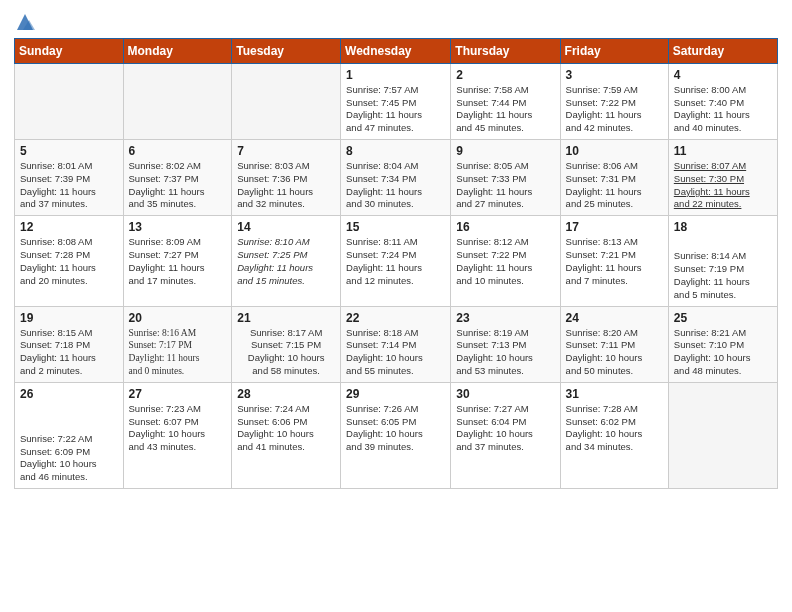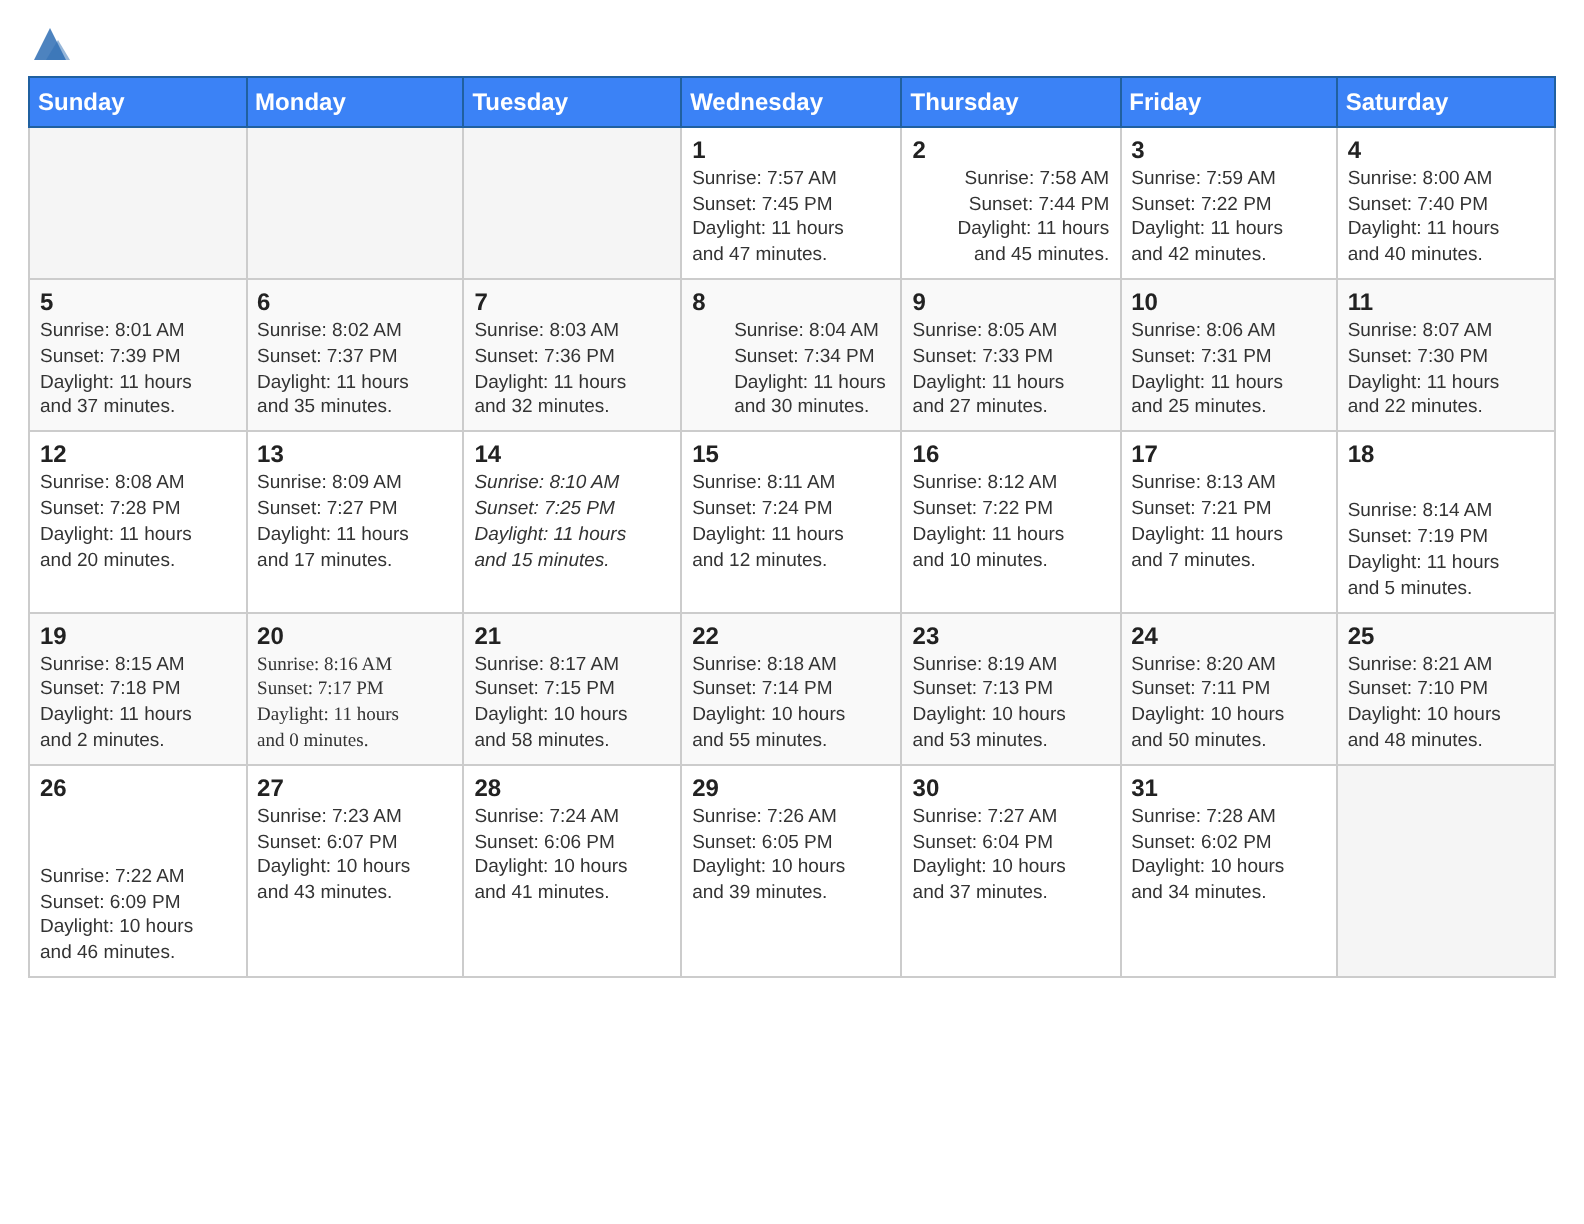--- a/index.html
+++ b/index.html
@@ -47,21 +47,21 @@
       font-size: 14px;
       color: #555;
       margin-top: 2px;
     }
     .calendar {
       width: 100%;
       border-collapse: collapse;
       border: 1px solid #ccc;
     }
     .calendar th {
-      background-color: #3b82f6;
+      background-color: #c2410c;
       color: #fff;
       font-size: 12px;
       font-weight: bold;
       padding: 5px 4px;
       text-align: left;
       border: 1px solid #2060a0;
     }
     .calendar td {
       border: 1px solid #ccc;
       vertical-align: top;
@@ -133,21 +133,21 @@
           <td class="empty"></td>
           <td>
             <div class="day-number">1</div>
             <div class="day-detail" style="white-space: pre-line;">Sunrise: 7:57 AM
 Sunset: 7:45 PM
 Daylight: 11 hours
 and 47 minutes.</div>
           </td>
           <td>
             <div class="day-number">2</div>
-            <div class="day-detail" style="white-space: pre-line; text-align: right;">Sunrise: 7:58 AM
+            <div class="day-detail" style="white-space: pre-line;">Sunrise: 7:58 AM
 Sunset: 7:44 PM
 Daylight: 11 hours
 and 45 minutes.</div>
           </td>
           <td>
             <div class="day-number">3</div>
             <div class="day-detail" style="white-space: pre-line;">Sunrise: 7:59 AM
 Sunset: 7:22 PM
 Daylight: 11 hours
 and 42 minutes.</div>
@@ -177,42 +177,42 @@
           </td>
           <td>
             <div class="day-number">7</div>
             <div class="day-detail" style="white-space: pre-line;">Sunrise: 8:03 AM
 Sunset: 7:36 PM
 Daylight: 11 hours
 and 32 minutes.</div>
           </td>
           <td>
             <div class="day-number">8</div>
-            <div class="day-detail" style="white-space: pre-line; margin-left: 21px;">Sunrise: 8:04 AM
+            <div class="day-detail" style="white-space: pre-line;">Sunrise: 8:04 AM
 Sunset: 7:34 PM
 Daylight: 11 hours
 and 30 minutes.</div>
           </td>
           <td>
             <div class="day-number">9</div>
             <div class="day-detail" style="white-space: pre-line;">Sunrise: 8:05 AM
 Sunset: 7:33 PM
 Daylight: 11 hours
 and 27 minutes.</div>
           </td>
           <td>
             <div class="day-number">10</div>
             <div class="day-detail" style="white-space: pre-line;">Sunrise: 8:06 AM
 Sunset: 7:31 PM
 Daylight: 11 hours
 and 25 minutes.</div>
           </td>
           <td>
             <div class="day-number">11</div>
-            <div class="day-detail" style="white-space: pre-line;">Sunrise: 8:07 AM
+            <div class="day-detail" style="white-space: pre-line; text-decoration: underline;">Sunrise: 8:07 AM
 Sunset: 7:30 PM
 Daylight: 11 hours
 and 22 minutes.</div>
           </td>
         </tr>
         <tr>
           <td>
             <div class="day-number">12</div>
             <div class="day-detail" style="white-space: pre-line;">Sunrise: 8:08 AM
 Sunset: 7:28 PM
@@ -272,21 +272,21 @@
           </td>
           <td>
             <div class="day-number">20</div>
             <div class="day-detail" style="white-space: pre-line; font-family: Liberation Serif, serif;">Sunrise: 8:16 AM
 Sunset: 7:17 PM
 Daylight: 11 hours
 and 0 minutes.</div>
           </td>
           <td>
             <div class="day-number">21</div>
-            <div class="day-detail" style="white-space: pre-line;">Sunrise: 8:17 AM
+            <div class="day-detail" style="white-space: pre-line; text-align: center;">Sunrise: 8:17 AM
 Sunset: 7:15 PM
 Daylight: 10 hours
 and 58 minutes.</div>
           </td>
           <td>
             <div class="day-number">22</div>
             <div class="day-detail" style="white-space: pre-line;">Sunrise: 8:18 AM
 Sunset: 7:14 PM
 Daylight: 10 hours
 and 55 minutes.</div>

